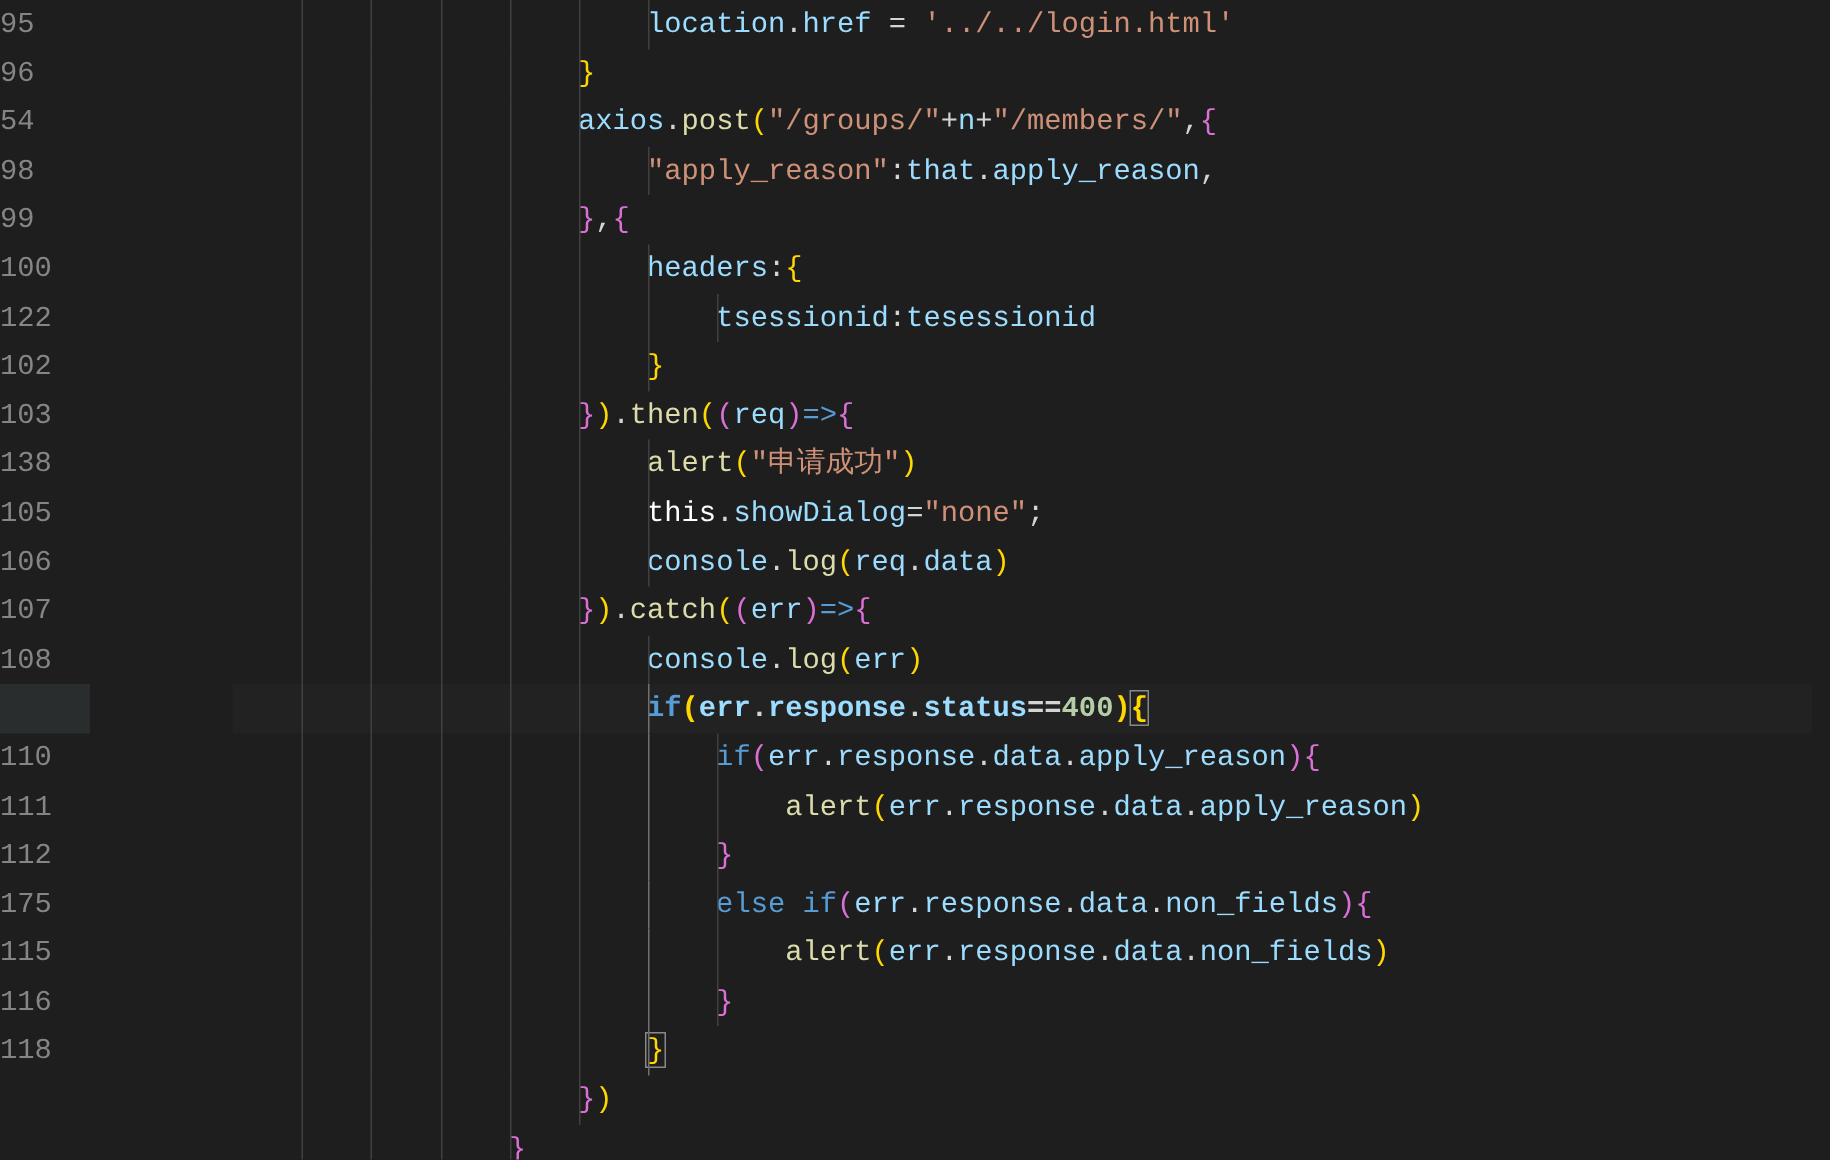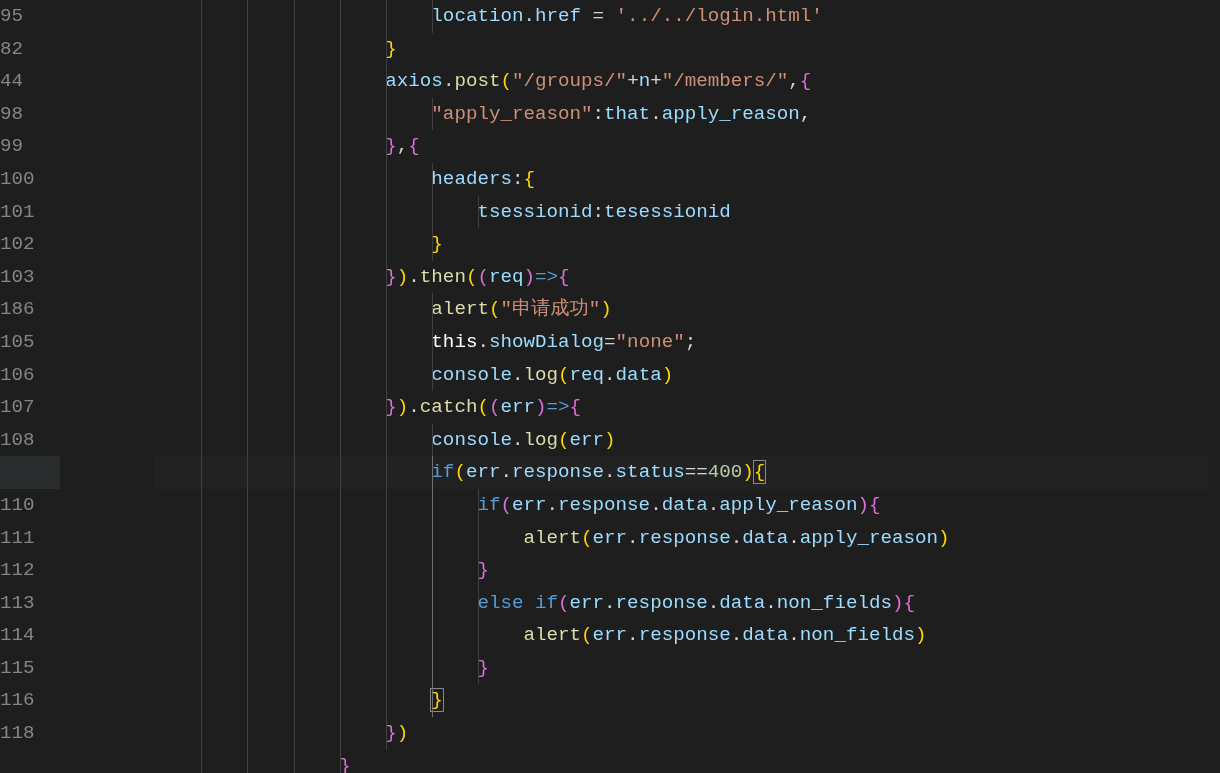--- a/index.html
+++ b/index.html
@@ -37,21 +37,21 @@
     background: #2a2d2e;
     z-index: 0;
   }
   .code {
     position: relative;
     flex: 1;
     white-space: pre;
     padding-left: 0;
   }
   .code .row { height: 32.6px; line-height: 32.6px; position: relative; }
-  .code .row.active { background: rgba(255,255,255,0.02); }
+  .code .row.active { background: rgba(255,255,255,0.02); font-weight: bold; }
 
   
   .ig { position: absolute; top: 0; bottom: 0; width: 1px; background: #404040; }
   .ig.hl { background: #707070; }
 
   
   .tk-default { color: #d4d4d4; }
   .tk-punc   { color: #d4d4d4; }
   .tk-ybrace { color: #ffd700; }
   .tk-pbrace { color: #da70d6; }
@@ -79,38 +79,37 @@
   }
 </style>
 </head>
 <body>
 
 <div class="line-highlight"></div>
 
 <div class="editor">
   <div class="gutter" id="gutter">
       <div class="ln">95</div>
-      <div class="ln">82</div>
-      <div class="ln">44</div>
+      <div class="ln">96</div>
+      <div class="ln">54</div>
       <div class="ln">98</div>
       <div class="ln">99</div>
       <div class="ln">100</div>
-      <div class="ln">101</div>
+      <div class="ln">122</div>
       <div class="ln">102</div>
       <div class="ln">103</div>
-      <div class="ln">186</div>
+      <div class="ln">138</div>
       <div class="ln">105</div>
       <div class="ln">106</div>
       <div class="ln">107</div>
       <div class="ln">108</div>
       <div class="ln active">109</div>
       <div class="ln">110</div>
       <div class="ln">111</div>
       <div class="ln">112</div>
-      <div class="ln">113</div>
-      <div class="ln">114</div>
+      <div class="ln">175</div>
       <div class="ln">115</div>
       <div class="ln">116</div>
       <div class="ln">118</div>
     </div>
   <div class="code" id="code"><div class="row"><span class="ig" style="left: 46.2px;"></span><span class="ig" style="left: 92.4px;"></span><span class="ig" style="left: 138.6px;"></span><span class="ig" style="left: 184.8px;"></span><span class="ig" style="left: 231px;"></span><span class="ig" style="left: 277.2px;"></span><span>                        </span><span class="tk-var">location</span><span class="tk-punc">.</span><span class="tk-prop">href</span><span class="tk-op"> = </span><span class="tk-str">'../../login.html'</span></div><div class="row"><span class="ig" style="left: 46.2px;"></span><span class="ig" style="left: 92.4px;"></span><span class="ig" style="left: 138.6px;"></span><span class="ig" style="left: 184.8px;"></span><span class="ig" style="left: 231px;"></span><span>                    </span><span class="tk-ybrace">}</span></div><div class="row"><span class="ig" style="left: 46.2px;"></span><span class="ig" style="left: 92.4px;"></span><span class="ig" style="left: 138.6px;"></span><span class="ig" style="left: 184.8px;"></span><span class="ig" style="left: 231px;"></span><span>                    </span><span class="tk-var">axios</span><span class="tk-punc">.</span><span class="tk-func">post</span><span class="tk-ybrace">(</span><span class="tk-str">"/groups/"</span><span class="tk-op">+</span><span class="tk-var">n</span><span class="tk-op">+</span><span class="tk-str">"/members/"</span><span class="tk-punc">,</span><span class="tk-pbrace">{</span></div><div class="row"><span class="ig" style="left: 46.2px;"></span><span class="ig" style="left: 92.4px;"></span><span class="ig" style="left: 138.6px;"></span><span class="ig" style="left: 184.8px;"></span><span class="ig" style="left: 231px;"></span><span class="ig" style="left: 277.2px;"></span><span>                        </span><span class="tk-str">"apply_reason"</span><span class="tk-punc">:</span><span class="tk-var">that</span><span class="tk-punc">.</span><span class="tk-prop">apply_reason</span><span class="tk-punc">,</span></div><div class="row"><span class="ig" style="left: 46.2px;"></span><span class="ig" style="left: 92.4px;"></span><span class="ig" style="left: 138.6px;"></span><span class="ig" style="left: 184.8px;"></span><span class="ig" style="left: 231px;"></span><span>                    </span><span class="tk-pbrace">}</span><span class="tk-punc">,</span><span class="tk-pbrace">{</span></div><div class="row"><span class="ig" style="left: 46.2px;"></span><span class="ig" style="left: 92.4px;"></span><span class="ig" style="left: 138.6px;"></span><span class="ig" style="left: 184.8px;"></span><span class="ig" style="left: 231px;"></span><span class="ig" style="left: 277.2px;"></span><span>                        </span><span class="tk-prop">headers</span><span class="tk-punc">:</span><span class="tk-ybrace">{</span></div><div class="row"><span class="ig" style="left: 46.2px;"></span><span class="ig" style="left: 92.4px;"></span><span class="ig" style="left: 138.6px;"></span><span class="ig" style="left: 184.8px;"></span><span class="ig" style="left: 231px;"></span><span class="ig" style="left: 277.2px;"></span><span class="ig" style="left: 323.4px;"></span><span>                            </span><span class="tk-prop">tsessionid</span><span class="tk-punc">:</span><span class="tk-var">tesessionid</span></div><div class="row"><span class="ig" style="left: 46.2px;"></span><span class="ig" style="left: 92.4px;"></span><span class="ig" style="left: 138.6px;"></span><span class="ig" style="left: 184.8px;"></span><span class="ig" style="left: 231px;"></span><span class="ig" style="left: 277.2px;"></span><span>                        </span><span class="tk-ybrace">}</span></div><div class="row"><span class="ig" style="left: 46.2px;"></span><span class="ig" style="left: 92.4px;"></span><span class="ig" style="left: 138.6px;"></span><span class="ig" style="left: 184.8px;"></span><span class="ig" style="left: 231px;"></span><span>                    </span><span class="tk-pbrace">}</span><span class="tk-ybrace">)</span><span class="tk-punc">.</span><span class="tk-func">then</span><span class="tk-ybrace">(</span><span class="tk-pbrace">(</span><span class="tk-param">req</span><span class="tk-pbrace">)</span><span class="tk-kw">=&gt;</span><span class="tk-pbrace">{</span></div><div class="row"><span class="ig" style="left: 46.2px;"></span><span class="ig" style="left: 92.4px;"></span><span class="ig" style="left: 138.6px;"></span><span class="ig" style="left: 184.8px;"></span><span class="ig" style="left: 231px;"></span><span class="ig" style="left: 277.2px;"></span><span>                        </span><span class="tk-func">alert</span><span class="tk-ybrace">(</span><span class="tk-str">"申请成功"</span><span class="tk-ybrace">)</span></div><div class="row"><span class="ig" style="left: 46.2px;"></span><span class="ig" style="left: 92.4px;"></span><span class="ig" style="left: 138.6px;"></span><span class="ig" style="left: 184.8px;"></span><span class="ig" style="left: 231px;"></span><span class="ig" style="left: 277.2px;"></span><span>                        </span><span class="tk-this">this</span><span class="tk-punc">.</span><span class="tk-prop">showDialog</span><span class="tk-op">=</span><span class="tk-str">"none"</span><span class="tk-punc">;</span></div><div class="row"><span class="ig" style="left: 46.2px;"></span><span class="ig" style="left: 92.4px;"></span><span class="ig" style="left: 138.6px;"></span><span class="ig" style="left: 184.8px;"></span><span class="ig" style="left: 231px;"></span><span class="ig" style="left: 277.2px;"></span><span>                        </span><span class="tk-var">console</span><span class="tk-punc">.</span><span class="tk-func">log</span><span class="tk-ybrace">(</span><span class="tk-var">req</span><span class="tk-punc">.</span><span class="tk-prop">data</span><span class="tk-ybrace">)</span></div><div class="row"><span class="ig" style="left: 46.2px;"></span><span class="ig" style="left: 92.4px;"></span><span class="ig" style="left: 138.6px;"></span><span class="ig" style="left: 184.8px;"></span><span class="ig" style="left: 231px;"></span><span>                    </span><span class="tk-pbrace">}</span><span class="tk-ybrace">)</span><span class="tk-punc">.</span><span class="tk-func">catch</span><span class="tk-ybrace">(</span><span class="tk-pbrace">(</span><span class="tk-param">err</span><span class="tk-pbrace">)</span><span class="tk-kw">=&gt;</span><span class="tk-pbrace">{</span></div><div class="row"><span class="ig" style="left: 46.2px;"></span><span class="ig" style="left: 92.4px;"></span><span class="ig" style="left: 138.6px;"></span><span class="ig" style="left: 184.8px;"></span><span class="ig" style="left: 231px;"></span><span class="ig" style="left: 277.2px;"></span><span>                        </span><span class="tk-var">console</span><span class="tk-punc">.</span><span class="tk-func">log</span><span class="tk-ybrace">(</span><span class="tk-var">err</span><span class="tk-ybrace">)</span></div><div class="row active"><span class="ig" style="left: 46.2px;"></span><span class="ig" style="left: 92.4px;"></span><span class="ig" style="left: 138.6px;"></span><span class="ig" style="left: 184.8px;"></span><span class="ig" style="left: 231px;"></span><span class="ig hl" style="left: 277.2px;"></span><span>                        </span><span class="tk-kw">if</span><span class="tk-ybrace">(</span><span class="tk-var">err</span><span class="tk-punc">.</span><span class="tk-prop">response</span><span class="tk-punc">.</span><span class="tk-prop">status</span><span class="tk-op">==</span><span class="tk-num">400</span><span class="tk-ybrace">)</span><span class="tk-ybrace bracket-match">{</span></div><div class="row"><span class="ig" style="left: 46.2px;"></span><span class="ig" style="left: 92.4px;"></span><span class="ig" style="left: 138.6px;"></span><span class="ig" style="left: 184.8px;"></span><span class="ig" style="left: 231px;"></span><span class="ig hl" style="left: 277.2px;"></span><span class="ig" style="left: 323.4px;"></span><span>                            </span><span class="tk-kw">if</span><span class="tk-pbrace">(</span><span class="tk-var">err</span><span class="tk-punc">.</span><span class="tk-prop">response</span><span class="tk-punc">.</span><span class="tk-prop">data</span><span class="tk-punc">.</span><span class="tk-prop">apply_reason</span><span class="tk-pbrace">)</span><span class="tk-pbrace">{</span></div><div class="row"><span class="ig" style="left: 46.2px;"></span><span class="ig" style="left: 92.4px;"></span><span class="ig" style="left: 138.6px;"></span><span class="ig" style="left: 184.8px;"></span><span class="ig" style="left: 231px;"></span><span class="ig hl" style="left: 277.2px;"></span><span class="ig" style="left: 323.4px;"></span><span>                                </span><span class="tk-func">alert</span><span class="tk-ybrace">(</span><span class="tk-var">err</span><span class="tk-punc">.</span><span class="tk-prop">response</span><span class="tk-punc">.</span><span class="tk-prop">data</span><span class="tk-punc">.</span><span class="tk-prop">apply_reason</span><span class="tk-ybrace">)</span></div><div class="row"><span class="ig" style="left: 46.2px;"></span><span class="ig" style="left: 92.4px;"></span><span class="ig" style="left: 138.6px;"></span><span class="ig" style="left: 184.8px;"></span><span class="ig" style="left: 231px;"></span><span class="ig hl" style="left: 277.2px;"></span><span class="ig" style="left: 323.4px;"></span><span>                            </span><span class="tk-pbrace">}</span></div><div class="row"><span class="ig" style="left: 46.2px;"></span><span class="ig" style="left: 92.4px;"></span><span class="ig" style="left: 138.6px;"></span><span class="ig" style="left: 184.8px;"></span><span class="ig" style="left: 231px;"></span><span class="ig hl" style="left: 277.2px;"></span><span class="ig" style="left: 323.4px;"></span><span>                            </span><span class="tk-kw">else</span><span class="tk-default"> </span><span class="tk-kw">if</span><span class="tk-pbrace">(</span><span class="tk-var">err</span><span class="tk-punc">.</span><span class="tk-prop">response</span><span class="tk-punc">.</span><span class="tk-prop">data</span><span class="tk-punc">.</span><span class="tk-prop">non_fields</span><span class="tk-pbrace">)</span><span class="tk-pbrace">{</span></div><div class="row"><span class="ig" style="left: 46.2px;"></span><span class="ig" style="left: 92.4px;"></span><span class="ig" style="left: 138.6px;"></span><span class="ig" style="left: 184.8px;"></span><span class="ig" style="left: 231px;"></span><span class="ig hl" style="left: 277.2px;"></span><span class="ig" style="left: 323.4px;"></span><span>                                </span><span class="tk-func">alert</span><span class="tk-ybrace">(</span><span class="tk-var">err</span><span class="tk-punc">.</span><span class="tk-prop">response</span><span class="tk-punc">.</span><span class="tk-prop">data</span><span class="tk-punc">.</span><span class="tk-prop">non_fields</span><span class="tk-ybrace">)</span></div><div class="row"><span class="ig" style="left: 46.2px;"></span><span class="ig" style="left: 92.4px;"></span><span class="ig" style="left: 138.6px;"></span><span class="ig" style="left: 184.8px;"></span><span class="ig" style="left: 231px;"></span><span class="ig hl" style="left: 277.2px;"></span><span class="ig" style="left: 323.4px;"></span><span>                            </span><span class="tk-pbrace">}</span></div><div class="row"><span class="ig" style="left: 46.2px;"></span><span class="ig" style="left: 92.4px;"></span><span class="ig" style="left: 138.6px;"></span><span class="ig" style="left: 184.8px;"></span><span class="ig" style="left: 231px;"></span><span class="ig hl" style="left: 277.2px;"></span><span>                        </span><span class="tk-ybrace bracket-match">}</span></div><div class="row"><span class="ig" style="left: 46.2px;"></span><span class="ig" style="left: 92.4px;"></span><span class="ig" style="left: 138.6px;"></span><span class="ig" style="left: 184.8px;"></span><span class="ig" style="left: 231px;"></span><span>                    </span><span class="tk-pbrace">}</span><span class="tk-ybrace">)</span></div><div class="row"><span class="ig" style="left: 46.2px;"></span><span class="ig" style="left: 92.4px;"></span><span class="ig" style="left: 138.6px;"></span><span class="ig" style="left: 184.8px;"></span><span>                </span><span class="tk-pbrace">}</span></div></div>
 </div>
 <div class="minimap"></div>
 
 </body></html>

